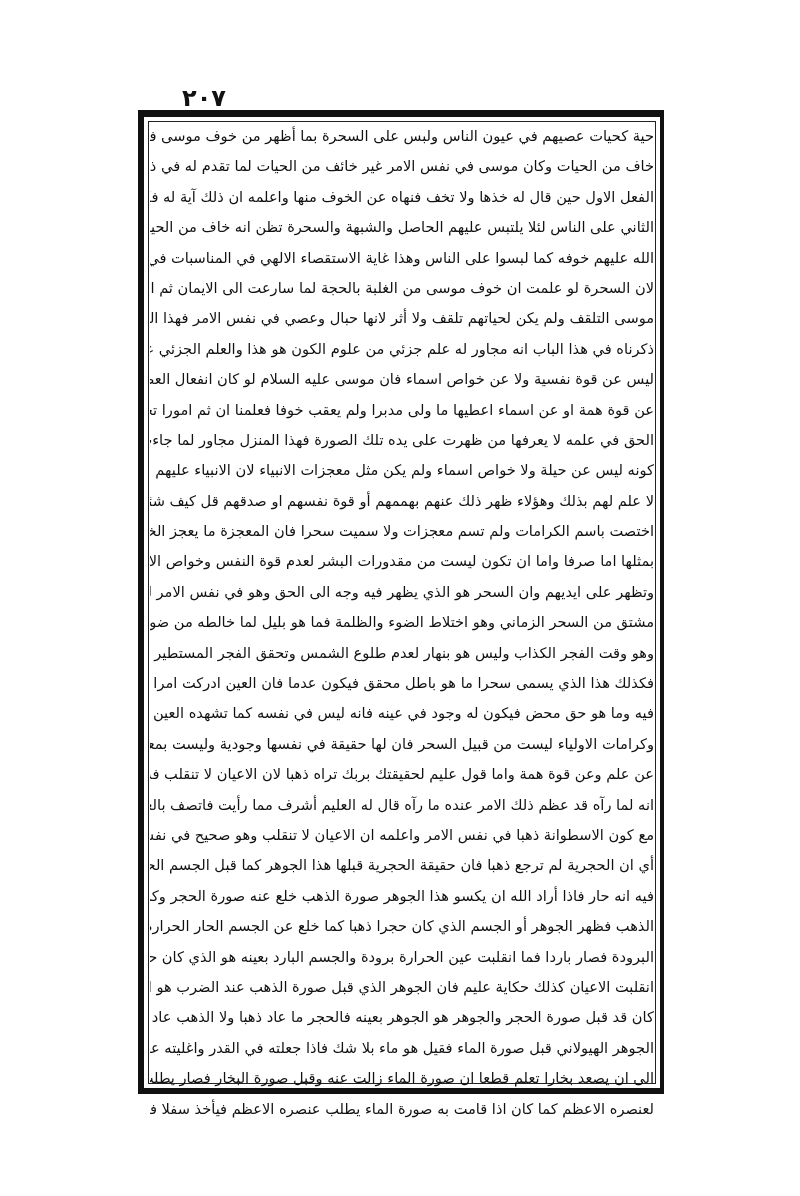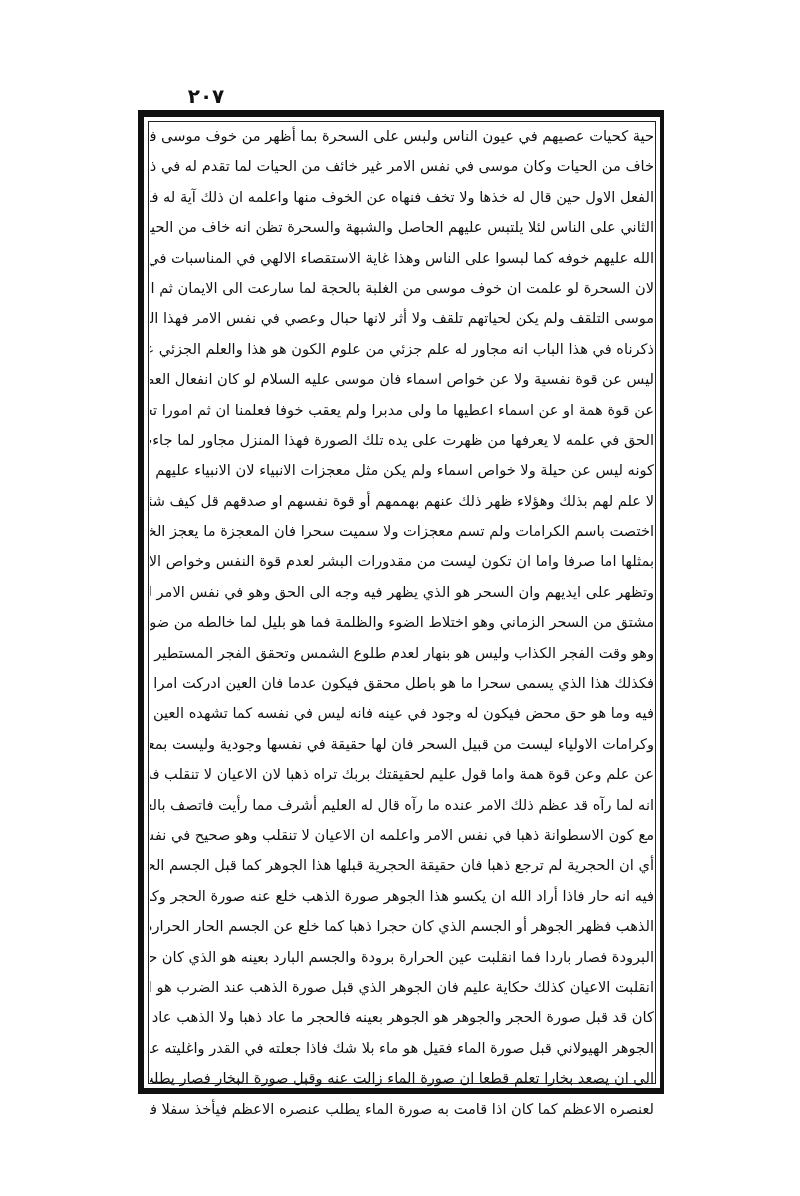--- a/index.html
+++ b/index.html
@@ -1,19 +1,19 @@
 <!DOCTYPE html>
 <html><head>
 <meta charset="utf-8">
 <style>
   html, body { margin:0; padding:0; background:#ffffff; }
   body { width:800px; height:1196px; position:relative; overflow:hidden;
          font-family:"DejaVu Sans", sans-serif; color:#111; }
   .page-number { position:absolute; left:186px; top:84px; width:40px; text-align:center;
-                 font-size:20px; font-weight:bold; letter-spacing:1px; direction:rtl; }
+                 font-size:24px; font-weight:bold; letter-spacing:1px; direction:rtl; }
   .frame { position:absolute; left:138px; top:110px; width:526px; height:984px;
            border-top:7px solid #111; border-left:6px solid #111; border-right:4px solid #111;
            border-bottom:6px solid #111; box-sizing:border-box; }
   .frame-inner { position:absolute; left:4px; top:4px; right:4px; bottom:4px;
                  border:1.5px solid #222; }
   .text-block { position:absolute; left:6px; right:6px; top:4px; bottom:4px;
                 direction:rtl; }
   .line { height:30.4px; line-height:30.4px; font-size:14.6px; white-space:nowrap;
           overflow:hidden; text-align:justify; text-align-last:justify;
           font-family:"DejaVu Sans", sans-serif; letter-spacing:-0.2px; }

